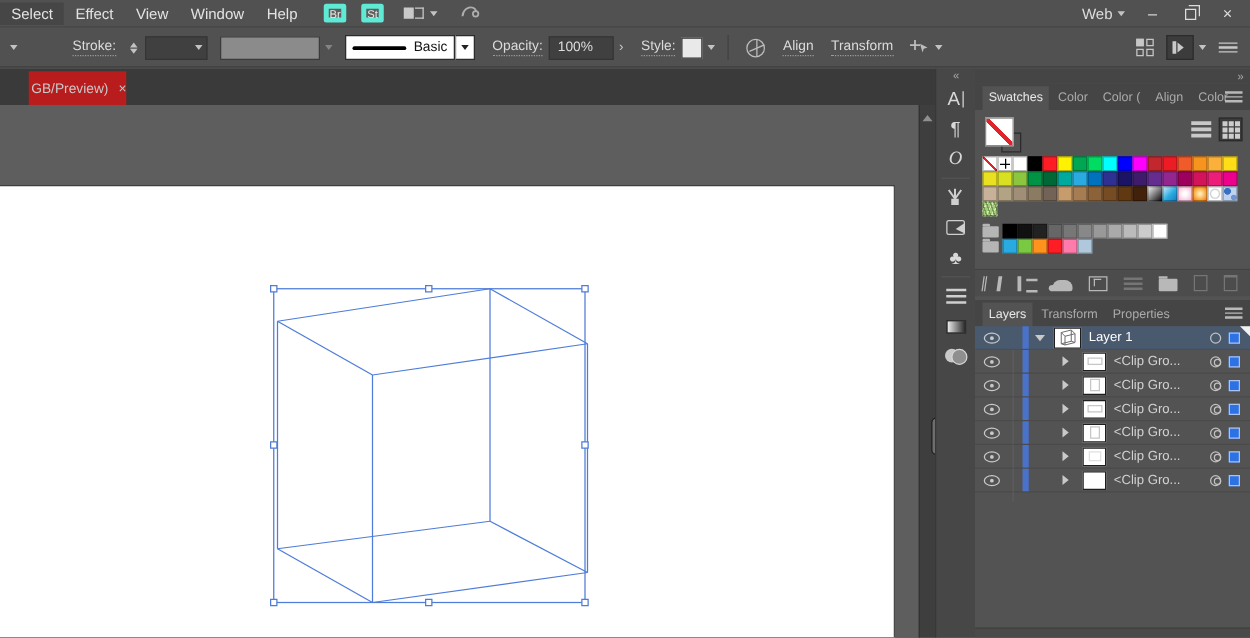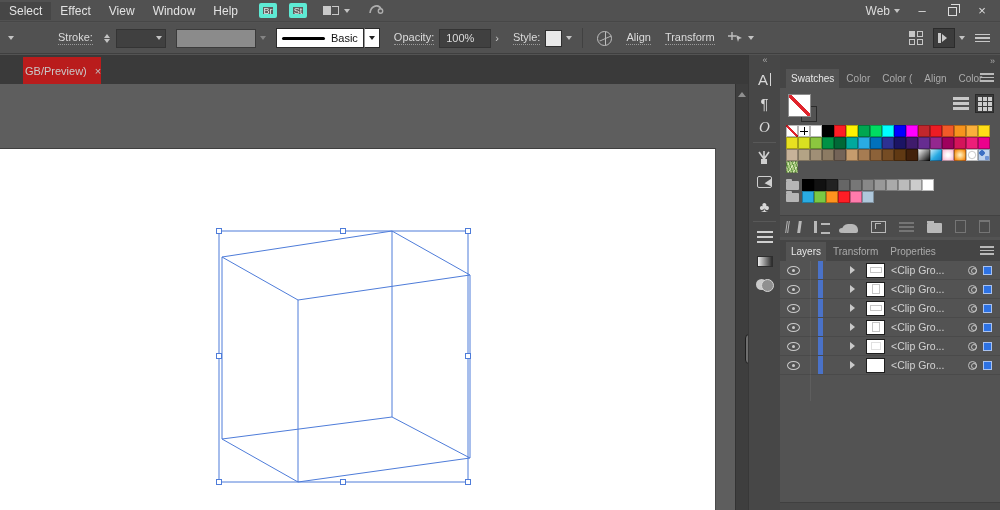--- a/index.html
+++ b/index.html
@@ -508,20 +508,35 @@
           <span class="ptab">Transform</span>
           <span class="ptab">Properties</span>
           <span class="ptab-menu">
             <i></i>
             <i></i>
             <i></i>
           </span>
         </div>
       <div class="layers-body" id="ly-body">
         <div class="colsep"></div>
+      <div class="lr sel">
+            <span class="eye"></span>
+            <span class="stripe"></span>
+            <span class="chev down"></span>
+            <span class="thumb big">
+              <svg width="18" height="14" viewBox="0 0 18 14">
+                <path d="M4 3 L12 1 L15 4 L7 6 Z M4 3 V12 L7 13 M7 6 V13 L15 11 V4 M4 12 L12 10 L15 11 M12 1 V10" fill="none" stroke="#6B6B6B" stroke-width="0.8"></path>
+              </svg>
+            </span>
+            <span class="lr-label">Layer 1</span>
+            <span class="lr-spacer"></span>
+            <span class="target"></span>
+            <span class="bluesq"></span>
+            <span class="corner-tri"></span>
+          </div>
           <div class="lr">
             <span class="eye"></span>
             <span class="stripe"></span>
             <span class="chev right"></span>
             <span class="thumb smol">
               <i class="wide"></i>
             </span>
             <span class="lr-label">&lt;Clip Gro...</span>
             <span class="lr-spacer"></span>
             <span class="target dbl"></span>

